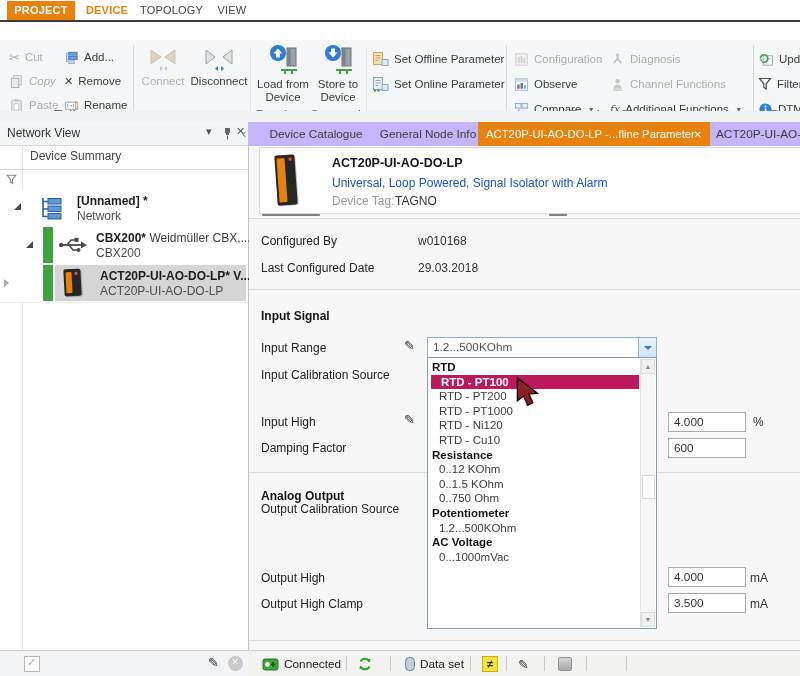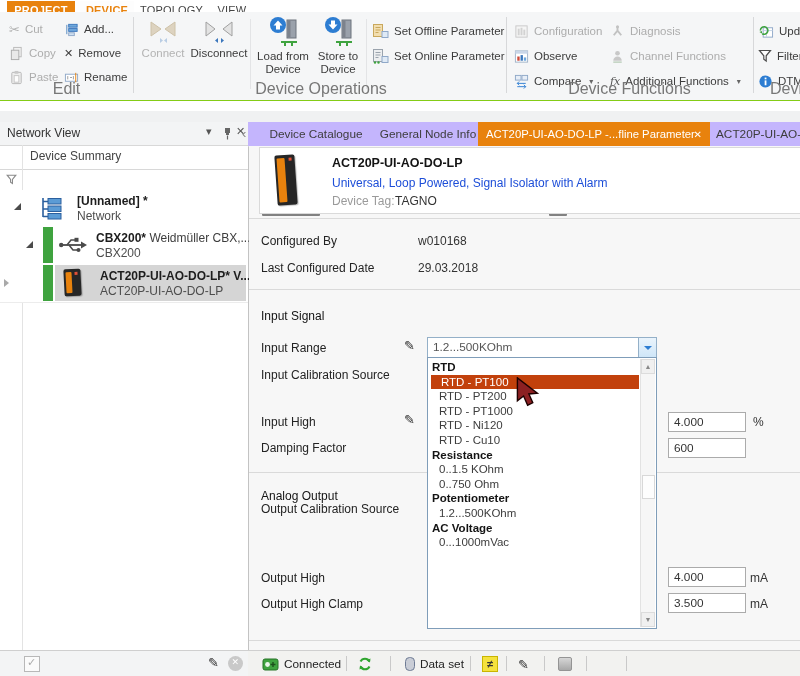--- a/index.html
+++ b/index.html
@@ -8,21 +8,21 @@
        background:#fff;}
   .abs{position:absolute;}
   
   .tabrow{left:0;top:0;width:800px;height:20px;background:#fff;}
   .tabrow-underline{left:0;top:20px;width:800px;height:2px;background:#3b3b39;}
   .rtab{top:1px;height:19px;line-height:19px;text-align:center;font-size:11px;letter-spacing:.2px;}
   .rtab.project{left:7px;width:68px;background:#e8820d;color:#fff;font-weight:bold;}
   .rtab.device{left:80px;width:54px;color:#e8820d;font-weight:bold;background:#fdfdfd;}
   .rtab.plain{color:#444;}
   
-  .ribbon{left:0;top:12px;width:800px;height:88px;background:#f5f6f7;border-bottom:1px solid #84cc16;}
+  .ribbon{left:0;top:40px;width:800px;height:88px;background:#f5f6f7;border-bottom:1px solid #84cc16;}
   .strip{left:0;top:111px;width:800px;height:11px;background:#f0f1f2;}
   .gsep{top:5px;width:1px;height:76px;background:#d7d8da;}
   .msep{top:7px;width:1px;height:70px;background:#e3e4e6;}
   .glabel{top:68px;font-size:16px;color:#777;text-align:center;}
   .rbtn{display:flex;align-items:center;gap:5px;height:18px;cursor:default;}
   .rbtn .rlbl{font-size:11.5px;color:#3c3c3c;white-space:nowrap;}
   .rbtn.disabled .rlbl{color:#adadad;}
   .caret::after{content:"▾";font-size:8px;color:#666;margin-left:3px;}
   .bigbtn{display:flex;flex-direction:column;align-items:center;}
   .bigbtn .blbl{font-size:11.5px;color:#3c3c3c;text-align:center;line-height:13px;margin-top:3px;white-space:pre-line;}
@@ -66,35 +66,35 @@
   
   .page{left:249px;top:146px;width:551px;height:504px;background:#f7f7f7;}
   .card{left:10px;top:1px;width:541px;height:65px;background:#fff;border:1px solid #dadada;border-right:none;}
   .hname{font-weight:bold;color:#141414;font-size:12.5px;}
   .hdesc{color:#1d4ed8;}
   .htag{color:#9a9a9a;}
   .htagv{color:#333;}
   .hline{position:absolute;left:0;width:551px;height:1px;background:#dadada;}
   .plabel{position:absolute;color:#232323;white-space:nowrap;}
   .pvalue{position:absolute;color:#333;white-space:nowrap;}
-  .psect{position:absolute;color:#141414;font-weight:normal;white-space:nowrap;}
+  .psect{position:absolute;color:#141414;font-weight:bold;white-space:nowrap;}
   .field{position:absolute;width:71px;height:18px;background:#fff;border:1px solid #ababab;line-height:18px;padding-left:5px;color:#333;font-size:11.8px;}
   .unit{position:absolute;color:#333;}
   .artifact{position:absolute;height:3px;background:#5a5a5a;opacity:.75;border-radius:1px;}
   
   .combo{position:absolute;left:178px;top:191px;width:228px;height:19px;background:#fff;border:1px solid #94b0c8;}
   .combo .cval{position:absolute;left:5px;top:2px;color:#555;font-size:11.8px;}
   .combo .cbtn{position:absolute;right:0;top:0;width:17px;height:19px;background:linear-gradient(#eaf4fc,#cfe6f8);border-left:1px solid #94b0c8;}
   .combo .cbtn::after{content:"";position:absolute;left:5px;top:8px;border-left:4px solid transparent;border-right:4px solid transparent;border-top:4px solid #2d7dd2;}
   
   .ddlist{position:absolute;left:178px;top:211px;width:228px;height:270px;background:#fff;border:1px solid #7f9db9;z-index:30;}
   .dd-items{position:absolute;left:1px;top:2px;width:210px;}
   .dd-item{height:14.6px;line-height:14.6px;font-size:11.5px;color:#3d3d3d;padding-left:10px;white-space:nowrap;}
   .dd-item.group{font-weight:bold;color:#141414;padding-left:3px;}
-  .dd-item.selected{background:#c2410c;color:#fff;margin-left:2px;}
+  .dd-item.selected{background:#be185d;color:#fff;margin-left:2px;font-weight:bold;}
   .ddsb{position:absolute;right:1px;top:1px;bottom:1px;width:14px;background:#f6f6f6;border-left:1px solid #e2e2e2;}
   .ddsb .up,.ddsb .dn{position:absolute;left:0;width:14px;height:15px;background:#f0f0f0;border:1px solid #dcdcdc;box-sizing:border-box;text-align:center;line-height:13px;font-size:7px;color:#888;}
   .ddsb .up{top:0;} .ddsb .dn{bottom:0;}
   .ddsb .up::before{content:"▲";} .ddsb .dn::before{content:"▼";}
   .ddsb .thumb{position:absolute;left:1px;top:116px;width:11px;height:22px;background:#fdfdfd;border:1px solid #d8d8d8;}
   
   .sbar{left:248px;top:650px;width:552px;height:26px;background:#f2f2f0;border-top:1px solid #cfcfcf;}
   .ssep{position:absolute;top:5px;width:1px;height:15px;background:#c9c9c9;}
   .slbl{position:absolute;top:6px;color:#222;font-size:11.8px;}
   .neqbox{position:absolute;width:14px;height:14px;background:#f5e23c;border:1px solid #c9b500;text-align:center;line-height:14px;font-size:11px;font-weight:bold;color:#333;}
@@ -112,21 +112,21 @@
     <div class="abs rtab plain" style="left:212px;width:40px;">VIEW</div>
   </div>
   <div class="abs tabrow-underline"></div>
 
   <div class="abs ribbon">
 
     <div class="abs rbtn disabled" style="left:9px;top:8px;">
       <span class="uni i-cut"></span>
       <span class="rlbl">Cut</span>
     </div>
-    <div class="abs rbtn disabled" style="left:9px;top:32px;">
+    <div class="abs rbtn disabled" style="left:9px;top:32px;font-style:italic;">
       <svg width="15" height="15" viewBox="0 0 16 16">
           <rect x="5" y="1.5" width="8" height="10" fill="#f2f2f2" stroke="#b9b9b9"></rect>
           <rect x="2.5" y="4.5" width="8" height="10" fill="#e9e9e9" stroke="#ababab"></rect>
         </svg>
       <span class="rlbl">Copy</span>
     </div>
     <div class="abs rbtn disabled" style="left:9px;top:56px;">
       <svg width="15" height="15" viewBox="0 0 16 16">
           <rect x="3" y="2.5" width="10" height="12" rx="1" fill="#efefef" stroke="#b5b5b5"></rect>
           <rect x="6" y="1" width="4" height="3" fill="#c9c9c9"></rect>
@@ -437,20 +437,21 @@
 
     <div class="ddlist">
       <div class="dd-items">
         <div class="dd-item group">RTD</div>
         <div class="dd-item selected">RTD - PT100</div>
         <div class="dd-item">RTD - PT200</div>
         <div class="dd-item">RTD - PT1000</div>
         <div class="dd-item">RTD - Ni120</div>
         <div class="dd-item">RTD - Cu10</div>
         <div class="dd-item group">Resistance</div>
+        <div class="dd-item">0..12 KOhm</div>
         <div class="dd-item">0..1.5 KOhm</div>
         <div class="dd-item">0..750 Ohm</div>
         <div class="dd-item group">Potentiometer</div>
         <div class="dd-item">1.2...500KOhm</div>
         <div class="dd-item group">AC Voltage</div>
         <div class="dd-item">0...1000mVac</div>
       </div>
       <div class="ddsb">
         <div class="up"></div>
         <div class="thumb"></div>

